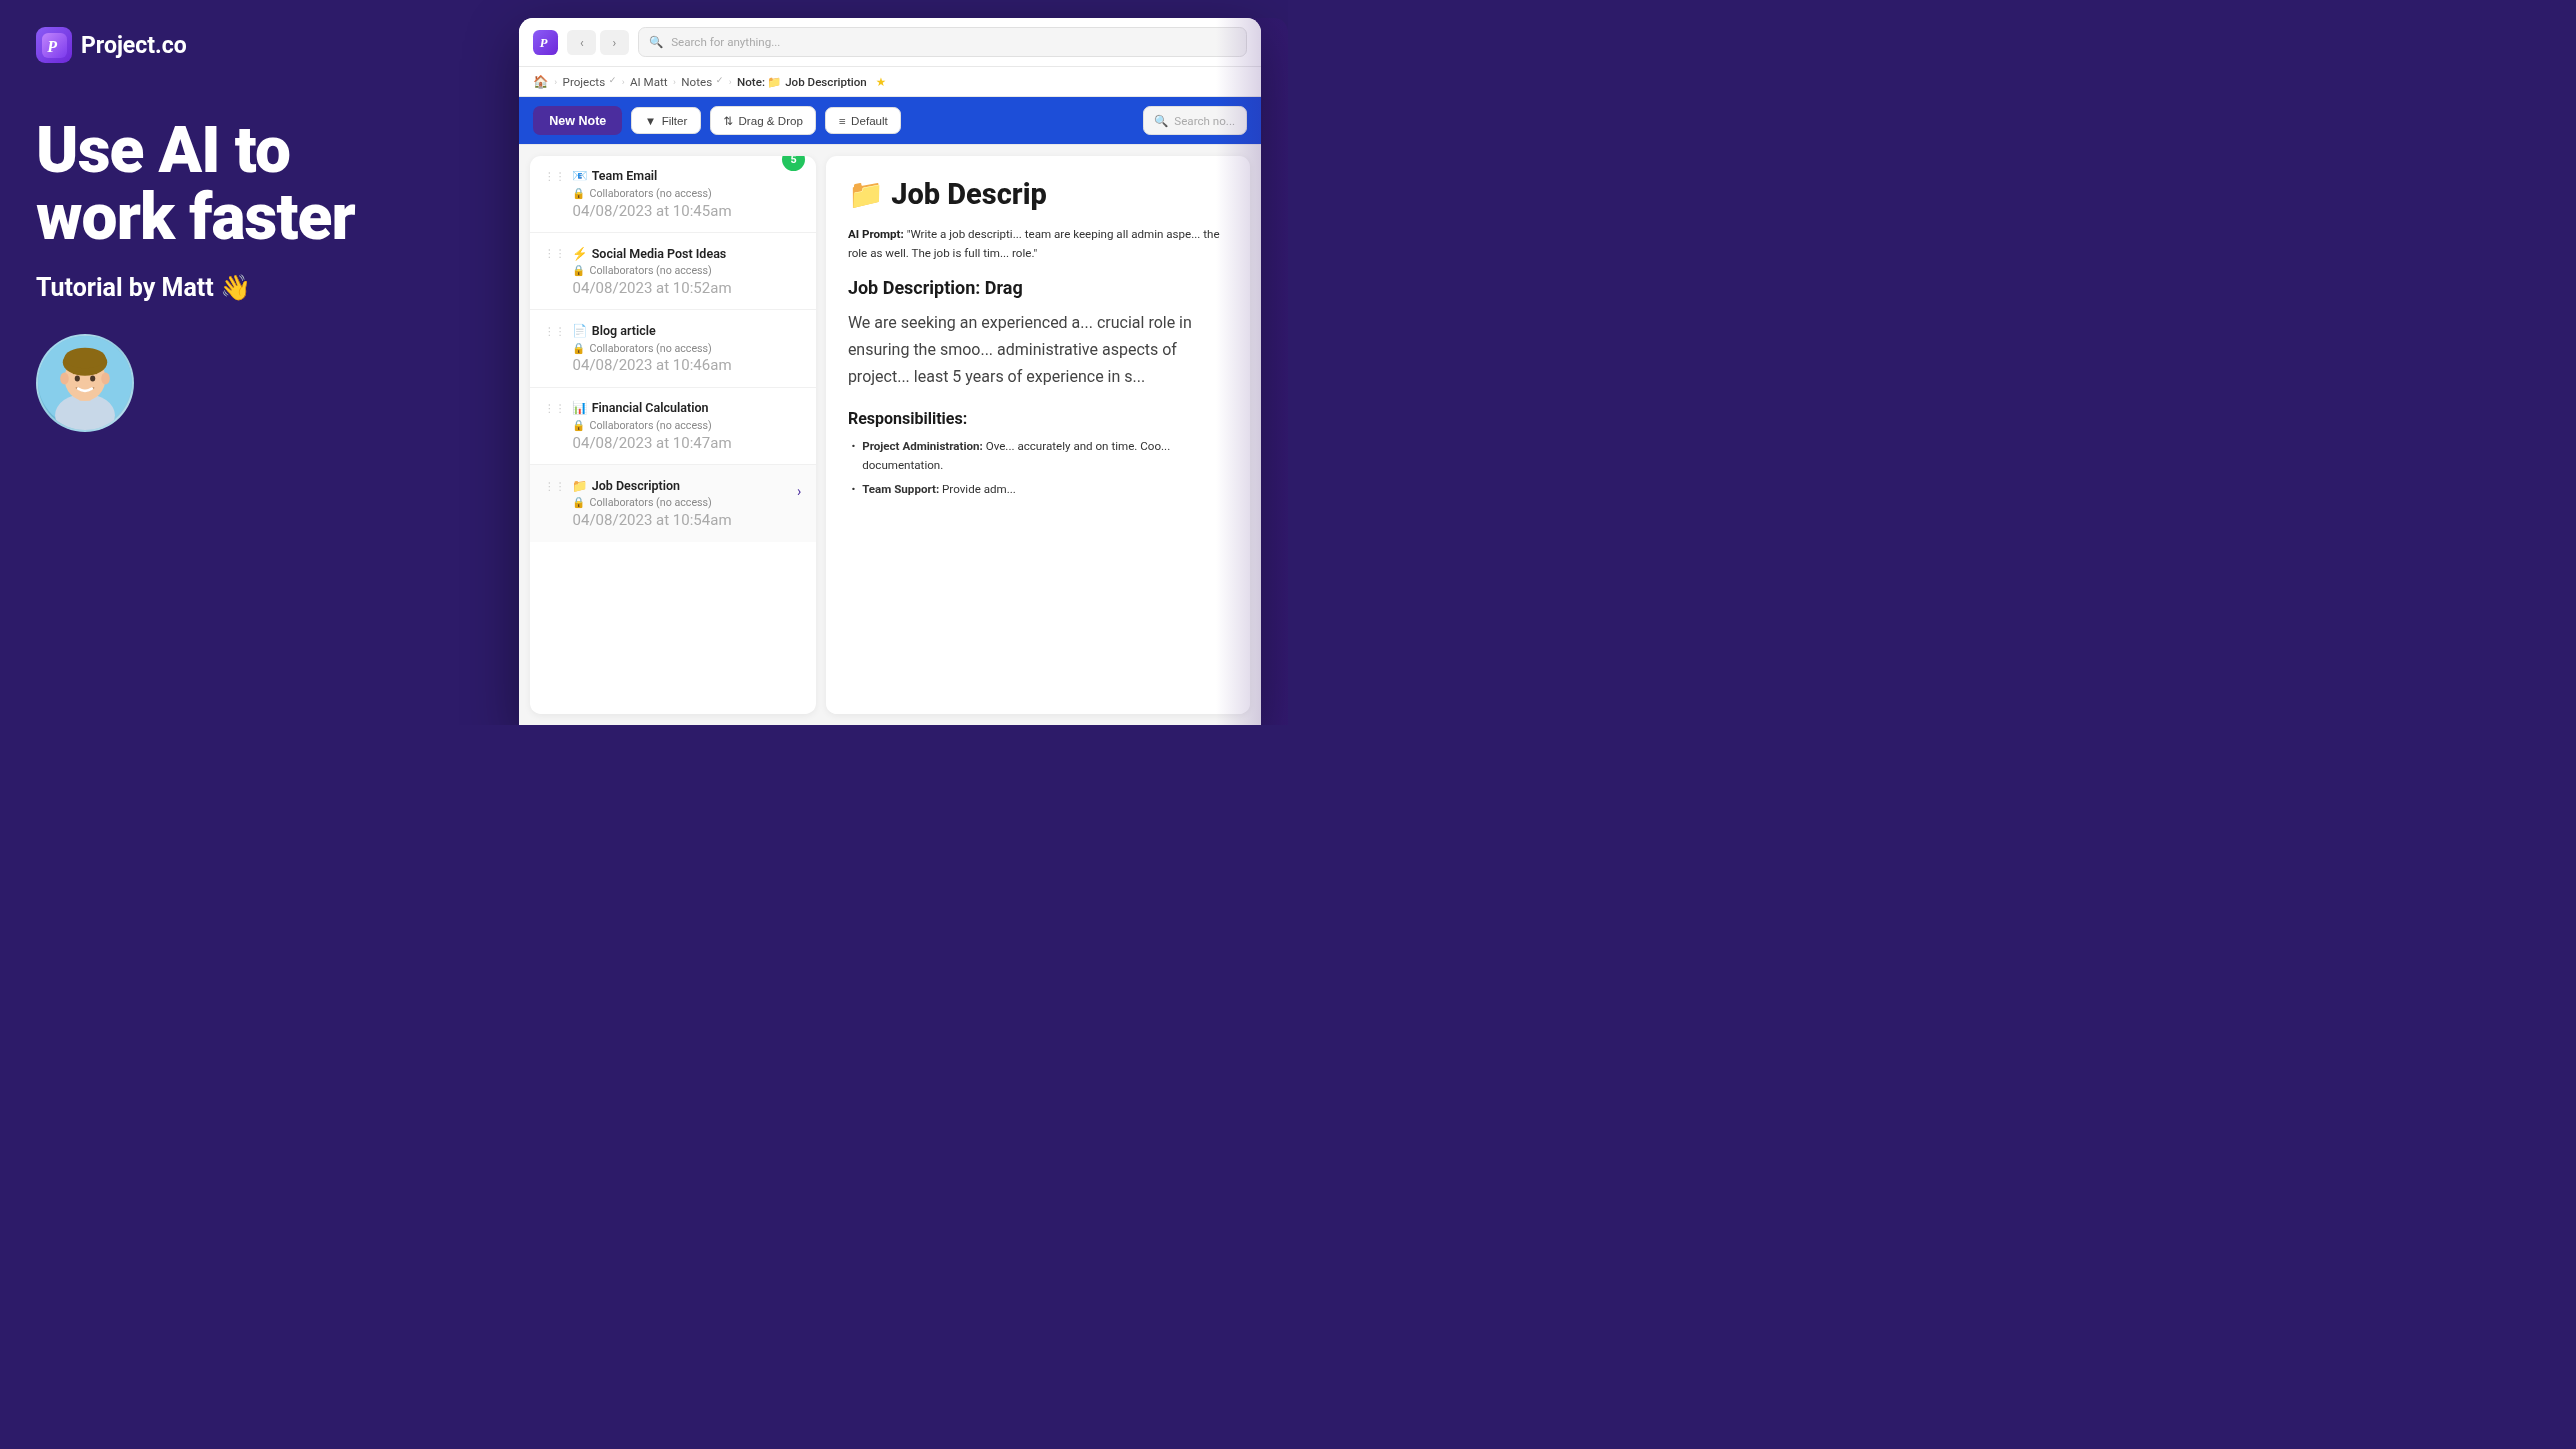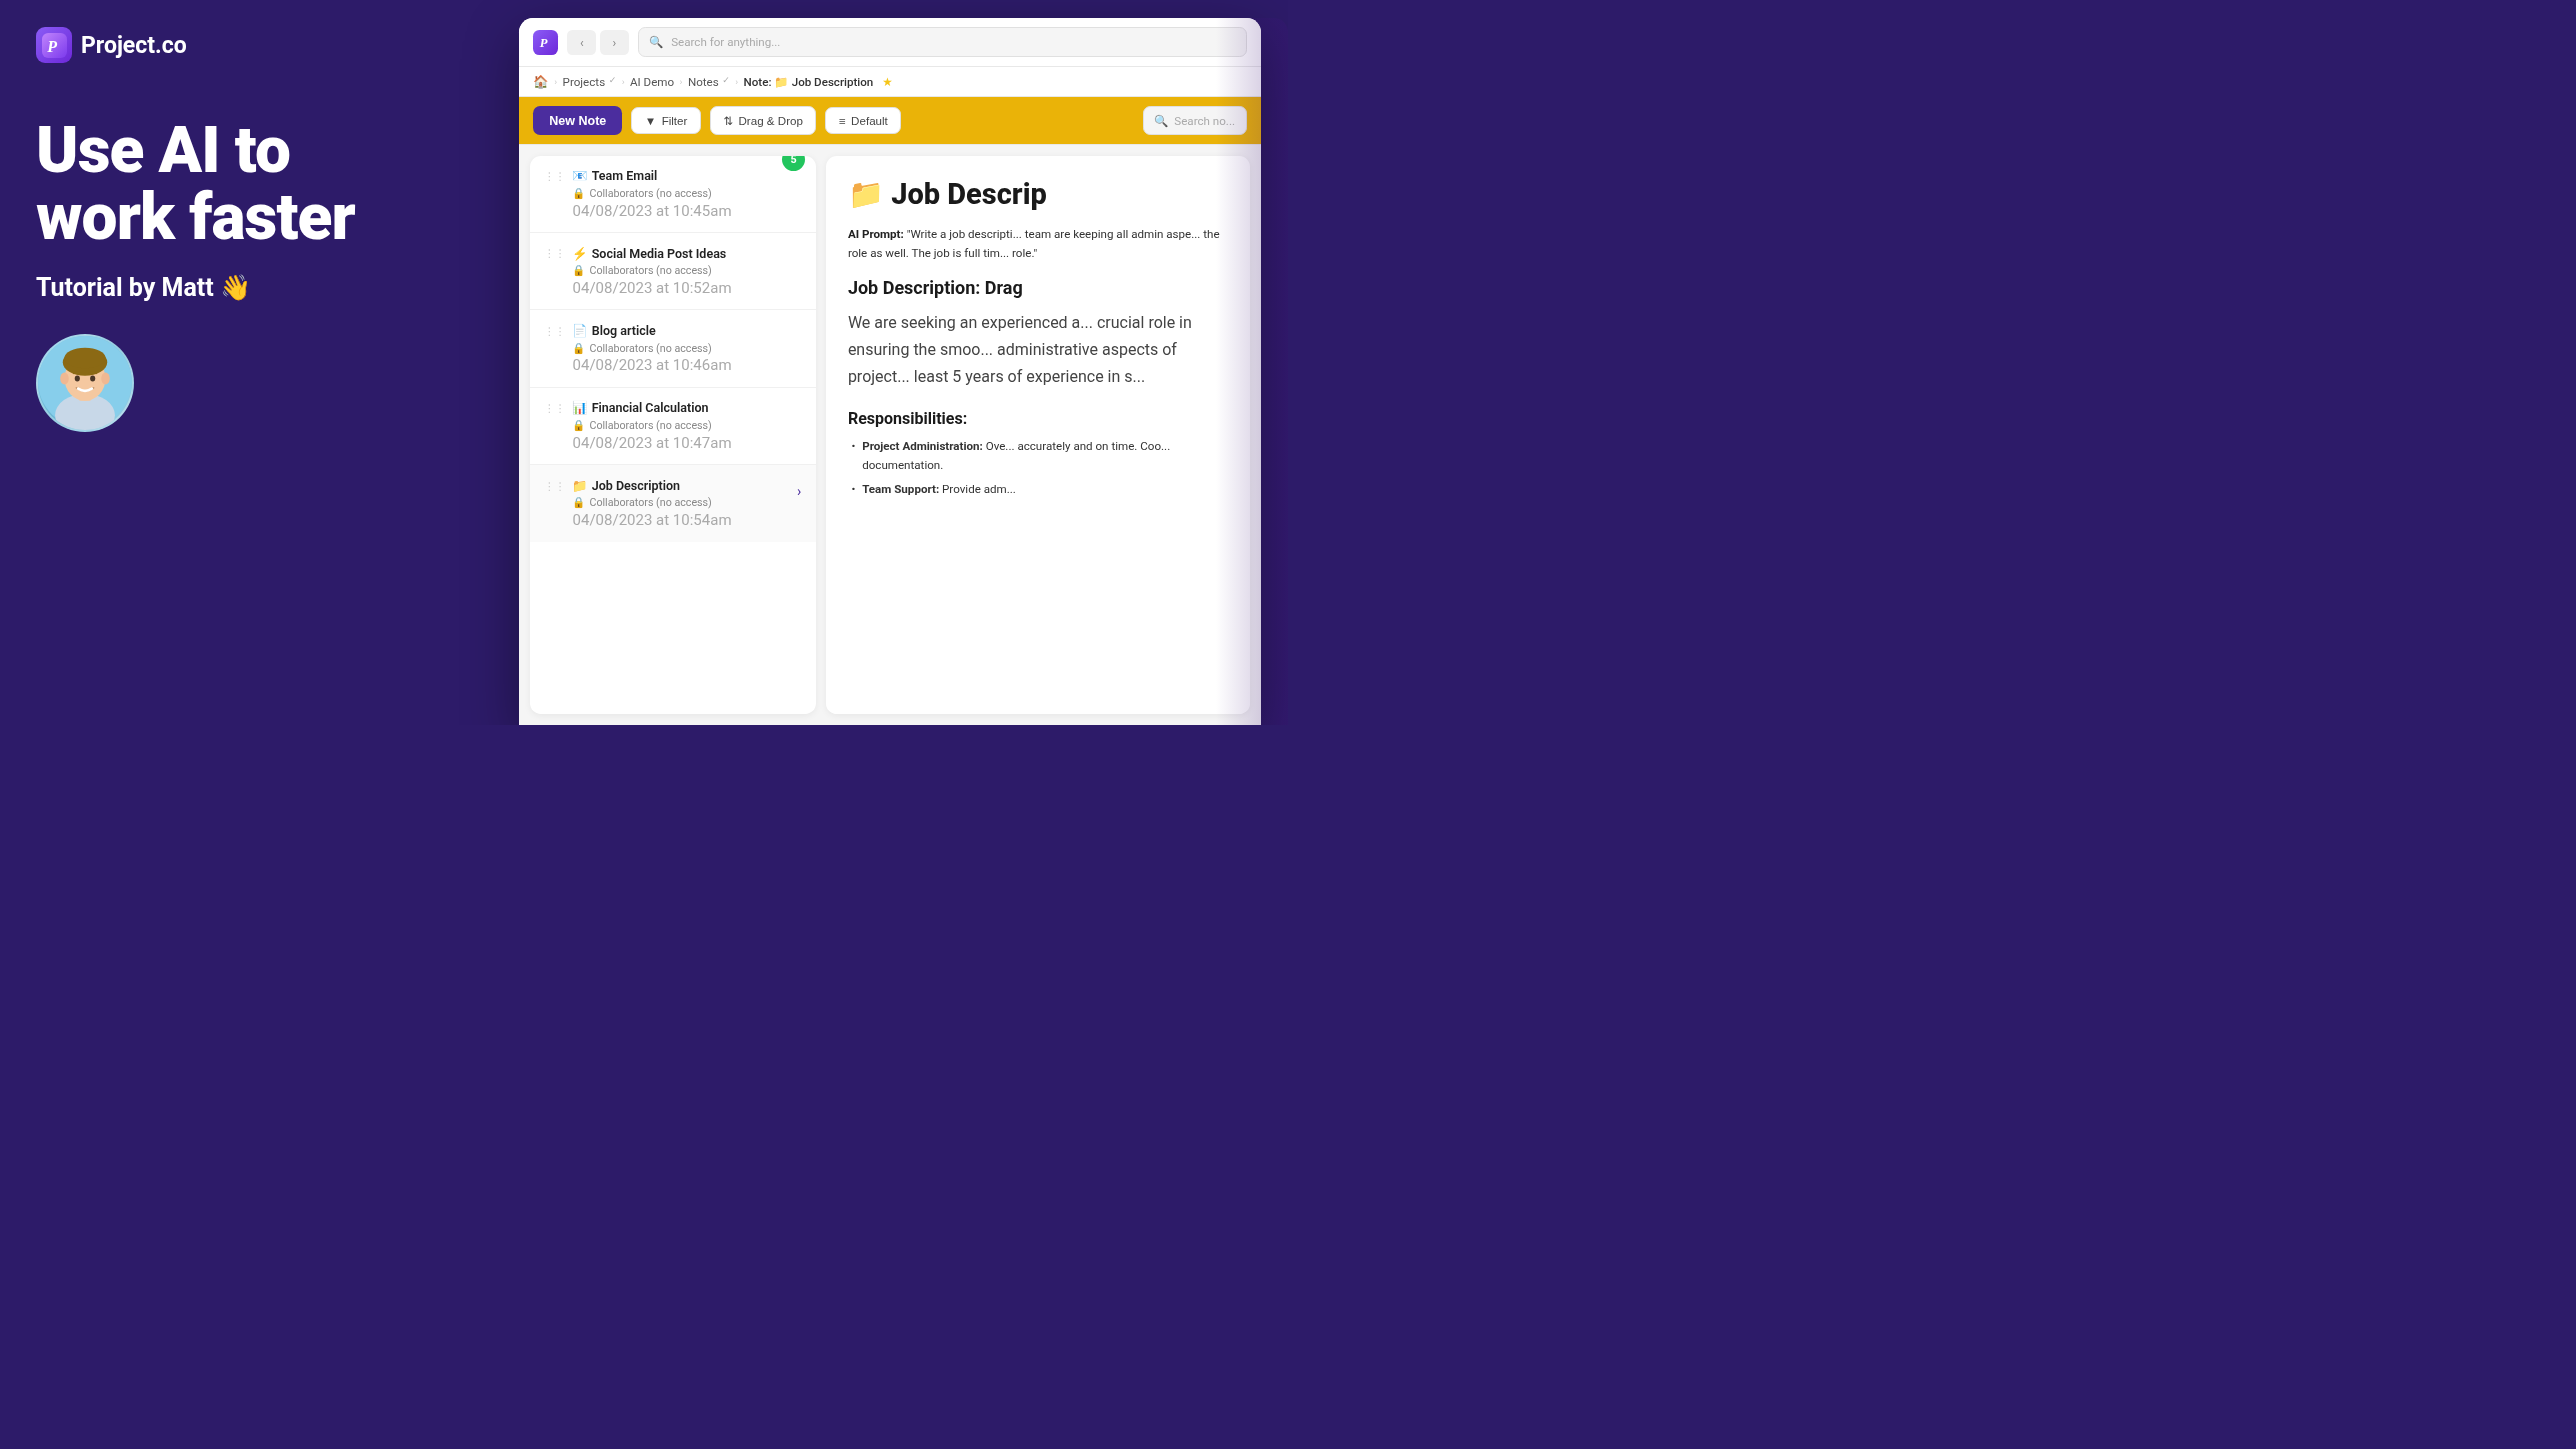--- a/index.html
+++ b/index.html
@@ -160,21 +160,21 @@
       color: #555;
     }
 
     .breadcrumb-item.active {
       color: #333;
       font-weight: 500;
     }
 
     
     .toolbar {
-      background: #eab308;
+      background: #1d4ed8;
       padding: 9px 14.3px;
       display: flex;
       align-items: center;
       gap: 9px;
       border-bottom: 0.9px solid #e8e8e8;
       flex-shrink: 0;
     }
 
     .btn-new-note {
       background: #4B2D9E;
@@ -507,21 +507,21 @@
     </div>
 
     <div class="breadcrumb-bar">
       <span class="icon-home">🏠</span>
       <span class="breadcrumb-sep">›</span>
       <span class="breadcrumb-item">
         <span>Projects</span>
         <span style="font-size:9px;color:#aaa">✓</span>
       </span>
       <span class="breadcrumb-sep">›</span>
-      <span class="breadcrumb-item">AI Demo</span>
+      <span class="breadcrumb-item">AI Matt</span>
       <span class="breadcrumb-sep">›</span>
       <span class="breadcrumb-item">
         <span>Notes</span>
         <span style="font-size:9px;color:#aaa">✓</span>
       </span>
       <span class="breadcrumb-sep">›</span>
       <span class="breadcrumb-item active">Note: 📁 Job Description</span>
       <span style="color:#f5c518;margin-left:3.6px;">★</span>
     </div>
 

